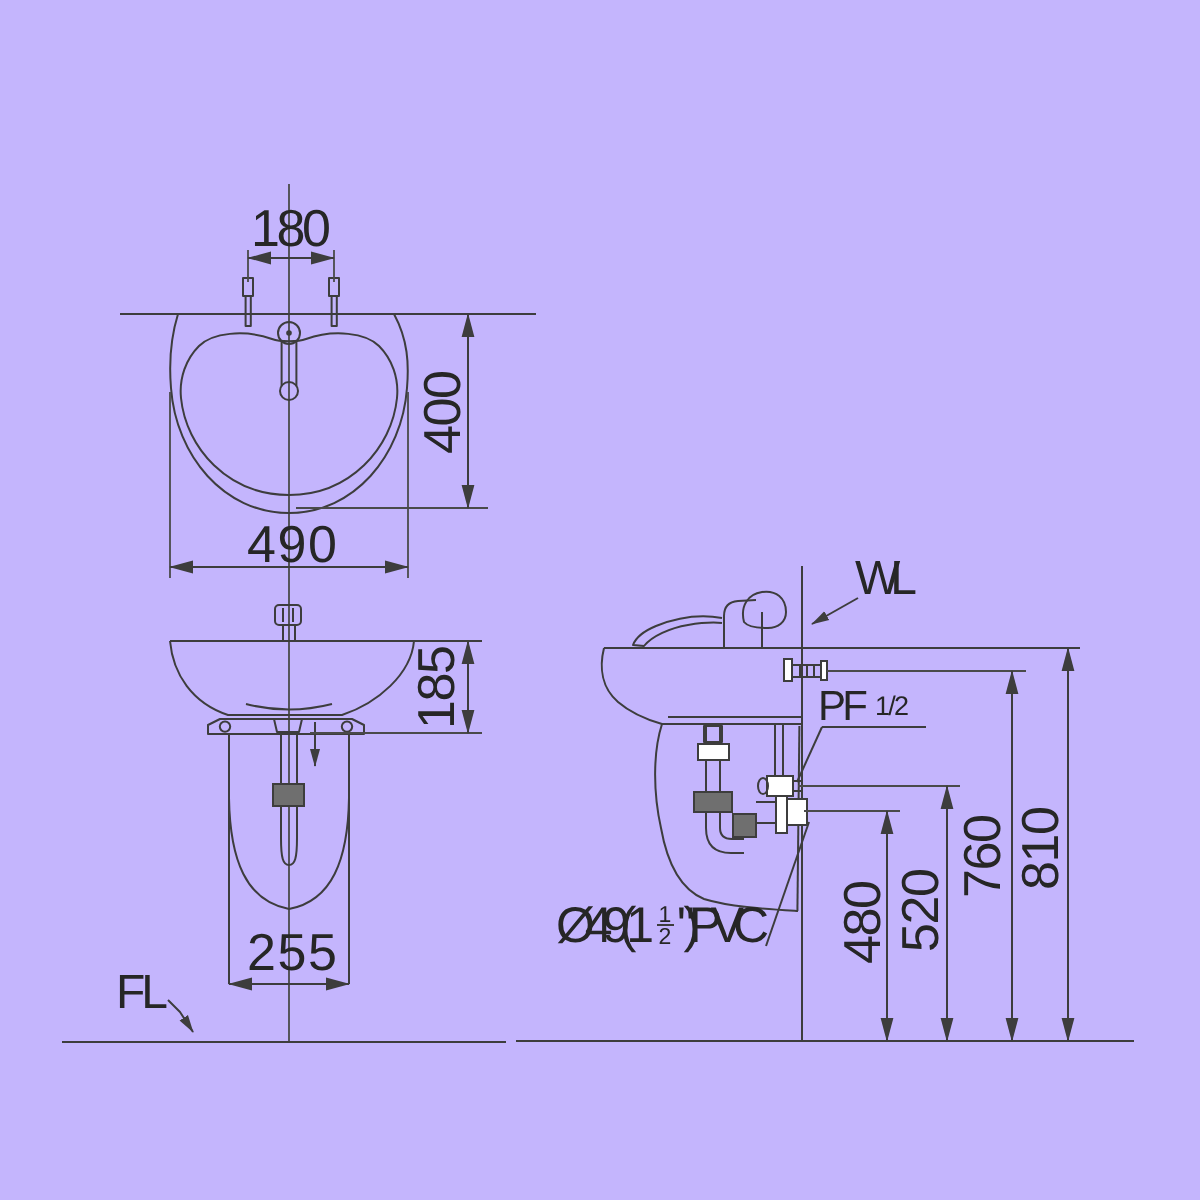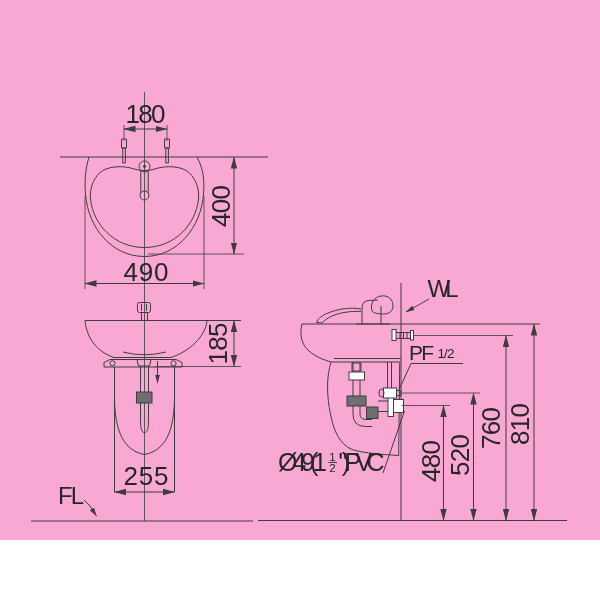--- a/index.html
+++ b/index.html
@@ -1,16 +1,16 @@
 <!DOCTYPE html>
 <html><head>
 <meta charset="utf-8">
 <style>
   html,body{margin:0;padding:0;background:#ffffff;}
-  .stage{position:relative;width:600px;height:540px;background:#f9a8d4;overflow:hidden;}
+  .stage{position:relative;width:600px;height:600px;background:#c4b5fd;overflow:hidden;}
   svg text{font-family:"Liberation Sans","DejaVu Sans",sans-serif;fill:#262626;}
   .ln{stroke:#3d3d3d;stroke-width:1;fill:none;stroke-linecap:butt;stroke-linejoin:round;}
   .thin{stroke:#4a4a4a;stroke-width:0.9;fill:none;}
   .dark{fill:#6f6f6f;stroke:#3d3d3d;stroke-width:1;}
   .mid{fill:#ffffff;stroke:#3d3d3d;stroke-width:1;}
   .dim{font-size:26px;}
   .lbl{font-size:24px;}
   .pf{font-size:21px;}
   .pfs{font-size:13.5px;}
   .pvc{font-size:25px;}

